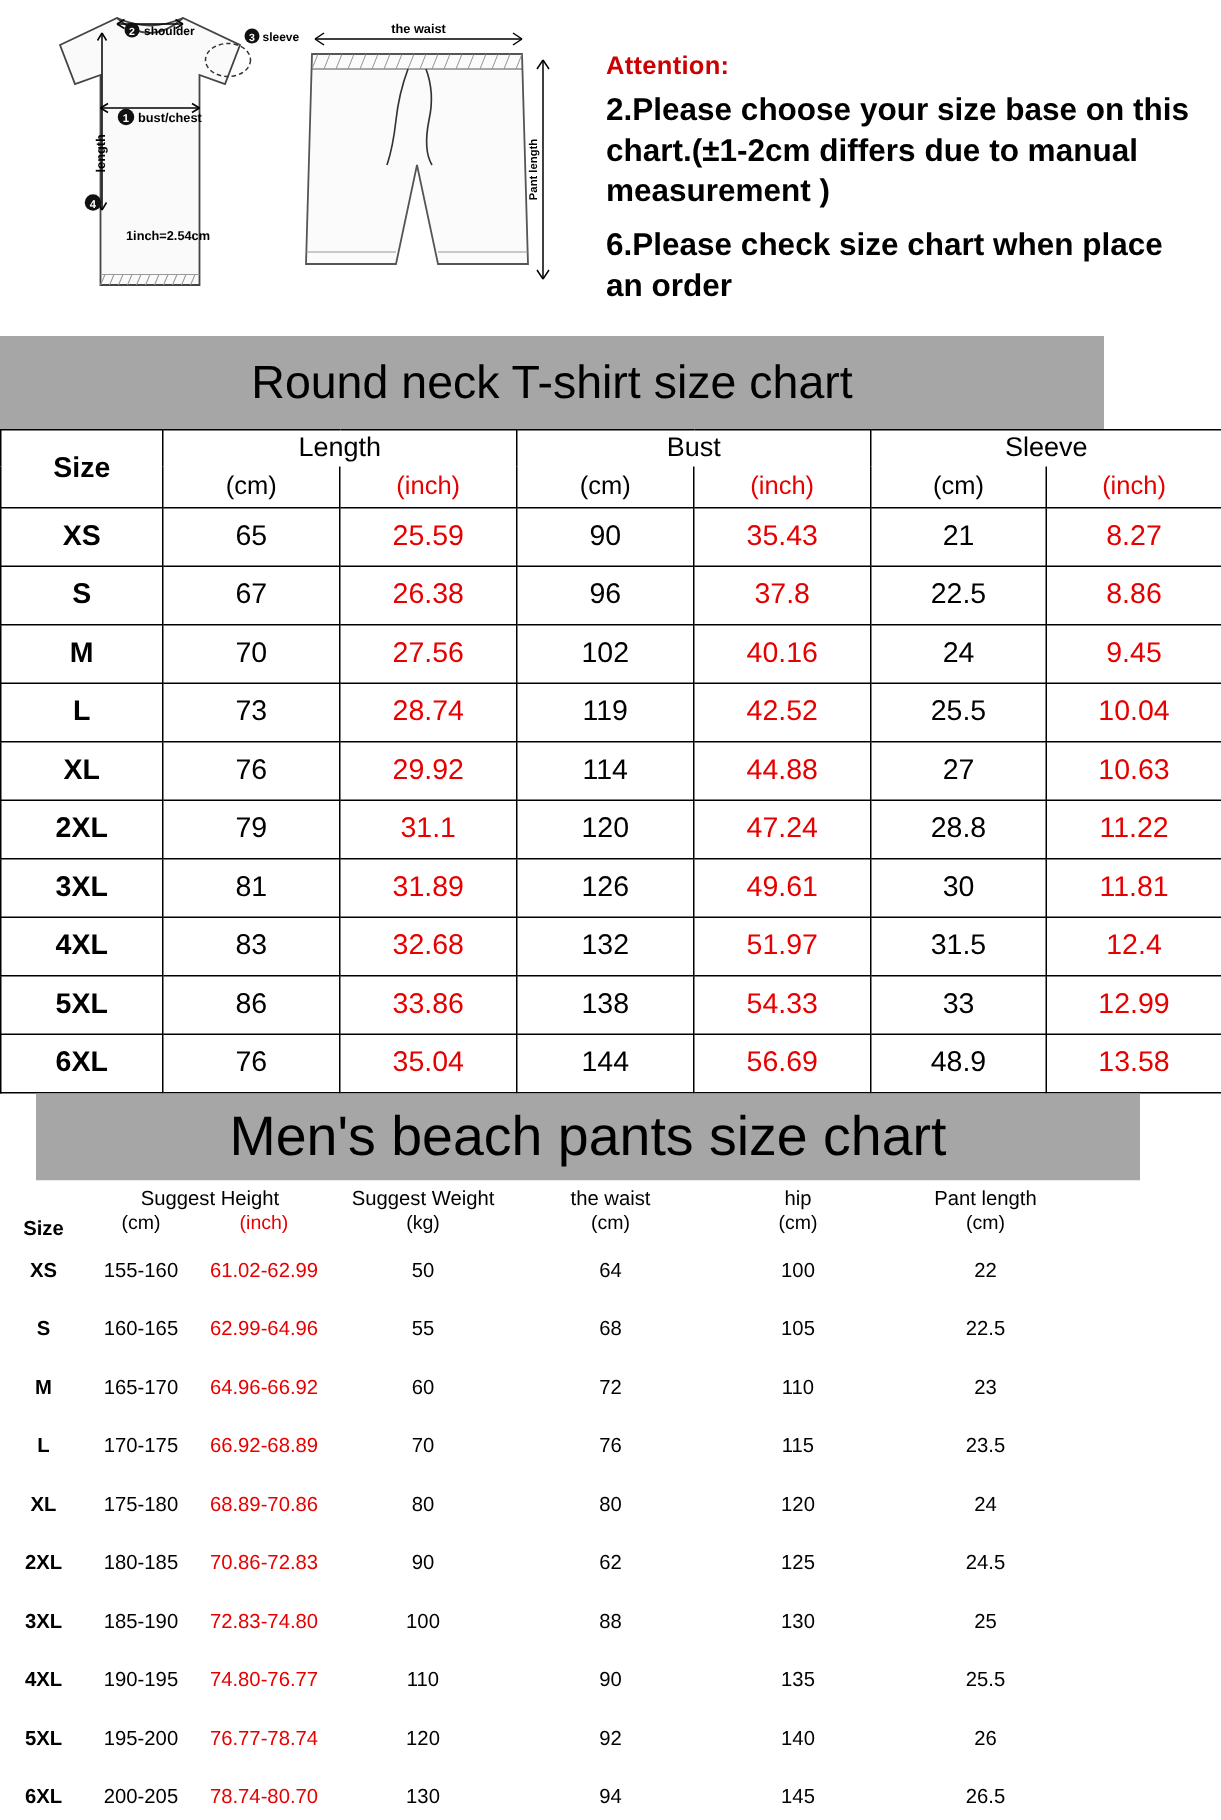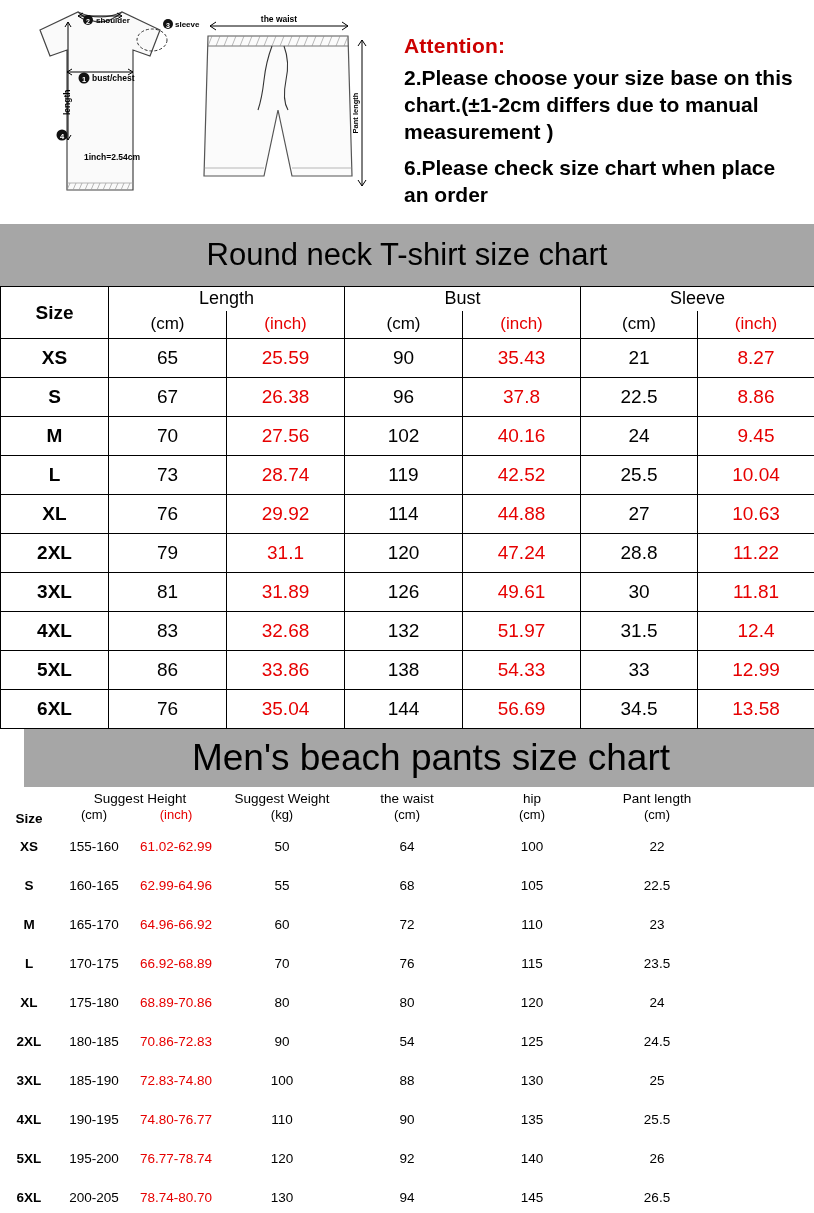--- a/index.html
+++ b/index.html
@@ -29,36 +29,36 @@
   }
   .attention-block {
     position: absolute;
     left: 404px;
     top: 34px;
     width: 400px;
   }
   .attention-title {
     color: #cc0000;
     font-weight: bold;
-    font-size: 21px;
+    font-size: 17px;
     margin: 0 0 7px 0;
     letter-spacing: .2px;
   }
   .attention-line {
     font-weight: bold;
     font-size: 21px;
     line-height: 1.28;
     margin-bottom: 9px;
     color: #000;
   }
 
   
   .title-band {
     background: #a6a6a6;
-    width: 814px;
+    width: 736px;
     text-align: center;
     color: #000;
   }
   .title-band-1 {
     height: 62px;
     line-height: 62px;
     font-size: 31px;
   }
   .title-band-2 {
     height: 58px;
@@ -326,21 +326,21 @@
       <td class="red">54.33</td>
       <td>33</td>
       <td class="red">12.99</td>
     </tr>
     <tr>
       <td class="size-col">6XL</td>
       <td>76</td>
       <td class="red">35.04</td>
       <td>144</td>
       <td class="red">56.69</td>
-      <td>34.5</td>
+      <td>48.9</td>
       <td class="red">13.58</td>
     </tr>
   </tbody>
 </table>
 
 <div class="title-band title-band-2">Men's beach pants size chart</div>
 
 <div class="pants-wrap">
 <table class="sizetable t2">
   <colgroup>
@@ -421,21 +421,21 @@
       <td>80</td>
       <td>120</td>
       <td>24</td>
       <td></td>
     </tr>
     <tr>
       <td class="sz">2XL</td>
       <td>180-185</td>
       <td class="red">70.86-72.83</td>
       <td>90</td>
-      <td>54</td>
+      <td>62</td>
       <td>125</td>
       <td>24.5</td>
       <td></td>
     </tr>
     <tr>
       <td class="sz">3XL</td>
       <td>185-190</td>
       <td class="red">72.83-74.80</td>
       <td>100</td>
       <td>88</td>

